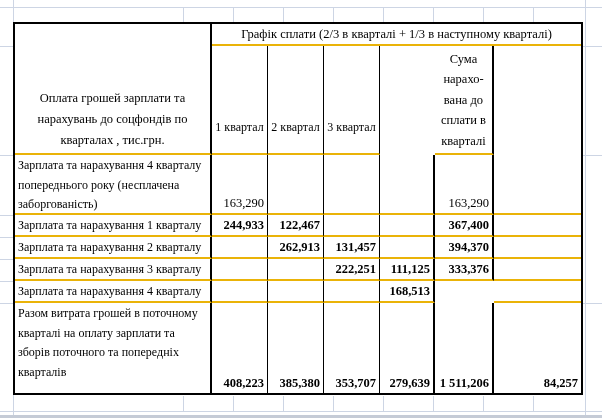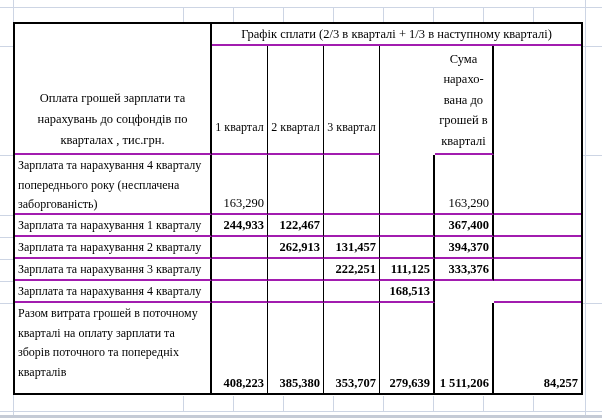--- a/index.html
+++ b/index.html
@@ -11,21 +11,21 @@
   #window-edge{position:absolute;left:0;top:415px;width:602px;height:3px;background:#c5cbd6;}
   #main-table{
     position:absolute;left:13px;top:22px;
     display:grid;
     grid-template-columns:197px 56px 56px 56px 55px 59px 87px;
     grid-template-rows:22px 109px 60px 22px 22px 22px 22px 90px;
     border:2px solid #000;background:#fff;
   }
   .cell{
     box-sizing:border-box;overflow:visible;
-    border-right:1px solid #000;border-bottom:2px solid #a21caf;
+    border-right:1px solid #000;border-bottom:2px solid #eab308;
     font-size:12.5px;
   }
   .r2{border-right-width:2px;}
   .r0{border-right:none;}
   .b0{border-bottom:none;}
   .bc{display:flex;align-items:flex-end;justify-content:center;text-align:center;}
   .cc{display:flex;align-items:center;justify-content:center;text-align:center;}
   .pre{white-space:pre-line;}
   .corner{line-height:21px;padding-bottom:2px;}
   .sched{font-size:12.5px;}
@@ -86,21 +86,21 @@
 кварталах , тис.грн.</div>
 
     <div class="cell cc sched r0" style="grid-row:1;grid-column:2/8;">Графік сплати (2/3 в кварталі + 1/3 в наступному кварталі)</div>
 
     <div class="cell bc qh" style="grid-row:2;grid-column:2;">1 квартал</div>
     <div class="cell bc qh" style="grid-row:2;grid-column:3;">2 квартал</div>
     <div class="cell bc qh" style="grid-row:2;grid-column:4;">3 квартал</div>
     <div class="cell bc pre mh r2" style="grid-row:2;grid-column:6;">Сума
 нарахо-
 вана до
-грошей в
+сплати в
 кварталі</div>
 
     <div class="cell lbl r2" style="grid-row:3;grid-column:1;">Зарплата та нарахування 4 кварталу
 попереднього року (несплачена
 заборгованість)</div>
     <div class="cell num reg" style="grid-row:3;grid-column:2;">163,290</div>
     <div class="cell num reg" style="grid-row:3;grid-column:3;"></div>
     <div class="cell num reg" style="grid-row:3;grid-column:4;"></div>
     <div class="cell num reg r2" style="grid-row:3;grid-column:5;"></div>
     <div class="cell num reg r2" style="grid-row:3;grid-column:6;">163,290</div>

